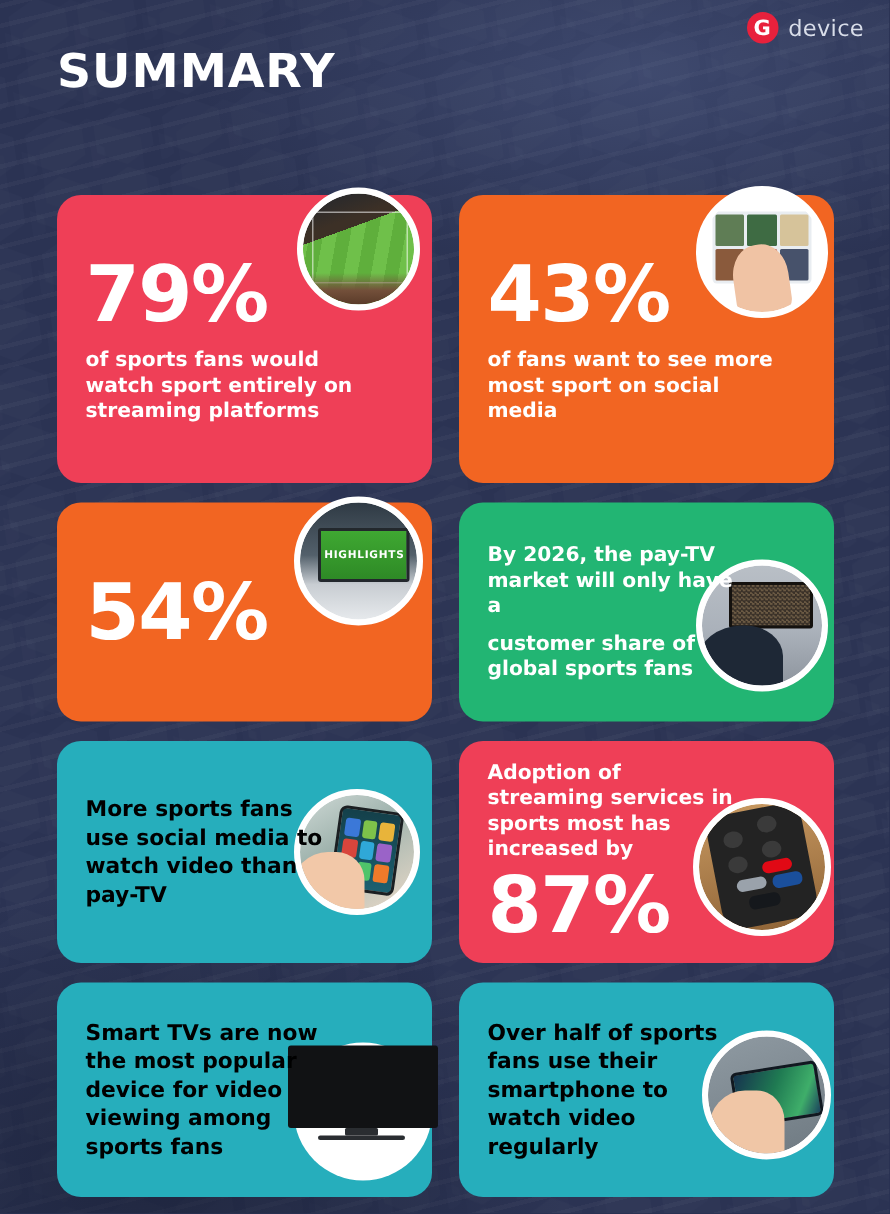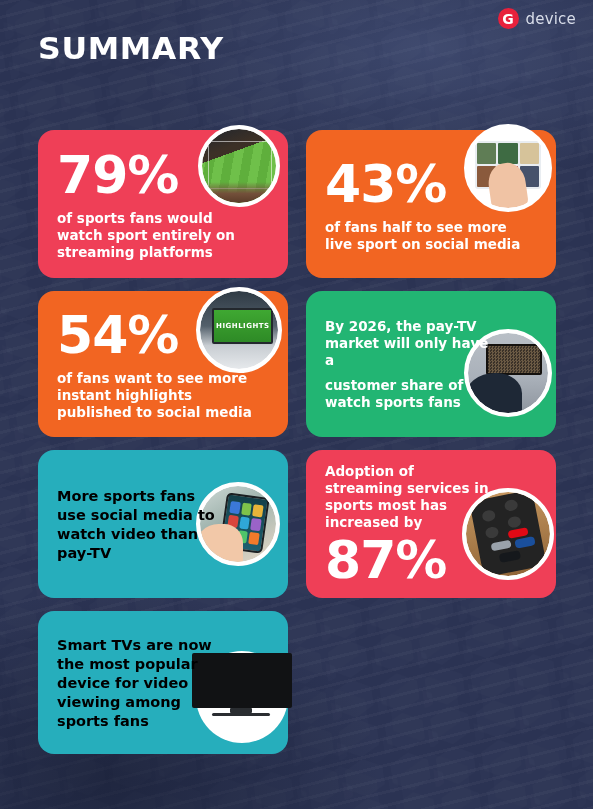--- a/index.html
+++ b/index.html
@@ -126,21 +126,21 @@
     display: flex;
     flex-direction: column;
     justify-content: center;
   }
   .card-inner {
     position: relative;
     z-index: 3;
     width: 100%;
   }
 
-  .h-150 { height: 148px; }
+  .h-150 { height: 192px; }
   .h-146 { height: 146px; }
   .h-148 { height: 148px; }
   .h-143 { height: 143px; }
 
   .pct {
     color: #ffffff;
     font-size: 52px;
     line-height: 54px;
     font-weight: bold;
     letter-spacing: -1px;
@@ -453,51 +453,50 @@
                 <i style="background:#d6c39a"></i>
               <i style="background:#8a5a3c"></i>
                 <i style="background:#b02b2b"></i>
                 <i style="background:#47526b"></i>
             </div>
             <div class="ph-hand"></div>
           </div>
         </div>
         <div class="card-inner">
           <div class="pct">43%</div>
-          <div class="body-text below">of fans half to see more live sport on social media</div>
+          <div class="body-text below">of fans want to see more most sport on social media</div>
         </div>
       </div>
     </div>
 
     <div class="card-row">
 
       <div class="card h-146" style="background:#f26522">
         <div class="bubble bubble-c">
           <div class="photo ph-laptop">
             <div class="ph-laptop-screen">
               <span>HIGHLIGHTS</span>
             </div>
           </div>
         </div>
         <div class="card-inner">
           <div class="pct">54%</div>
-          <div class="body-text below">of fans want to see more instant highlights published to social media</div>
         </div>
       </div>
 
       <div class="card h-146" style="background:#22b573">
         <div class="bubble bubble-d">
           <div class="photo ph-tvroom">
             <div class="ph-tvroom-tv"></div>
             <div class="ph-tvroom-person"></div>
           </div>
         </div>
         <div class="card-inner">
           <div class="body-text above mid">By 2026, the pay-TV market will only have a</div>
-          <div class="body-text below narrow">customer share of watch sports fans</div>
+          <div class="body-text below narrow">customer share of global sports fans</div>
         </div>
       </div>
     </div>
 
     <div class="card-row">
 
       <div class="card h-148" style="background:#26aebc">
         <div class="bubble bubble-e">
           <div class="photo ph-phone-ios">
             <div class="ph-phone-ios-screen">
@@ -548,16 +547,27 @@
           <div class="smarttv-circle"></div>
           <div class="smarttv-panel"></div>
           <div class="smarttv-stand"></div>
           <div class="smarttv-base"></div>
         </div>
         <div class="card-inner">
           <div class="lead-text">Smart TVs are now the most popular device for video viewing among sports fans</div>
         </div>
       </div>
 
+      <div class="card h-143" style="background:#26aebc">
+        <div class="bubble bubble-h">
+          <div class="photo ph-phone-green">
+            <div class="ph-phone-green-screen"></div>
+            <div class="ph-phone-green-hand"></div>
+          </div>
+        </div>
+        <div class="card-inner">
+          <div class="lead-text">Over half of sports fans use their smartphone to watch video regularly</div>
+        </div>
+      </div>
     </div>
 
   </div>
 </div>
 
 </body></html>

